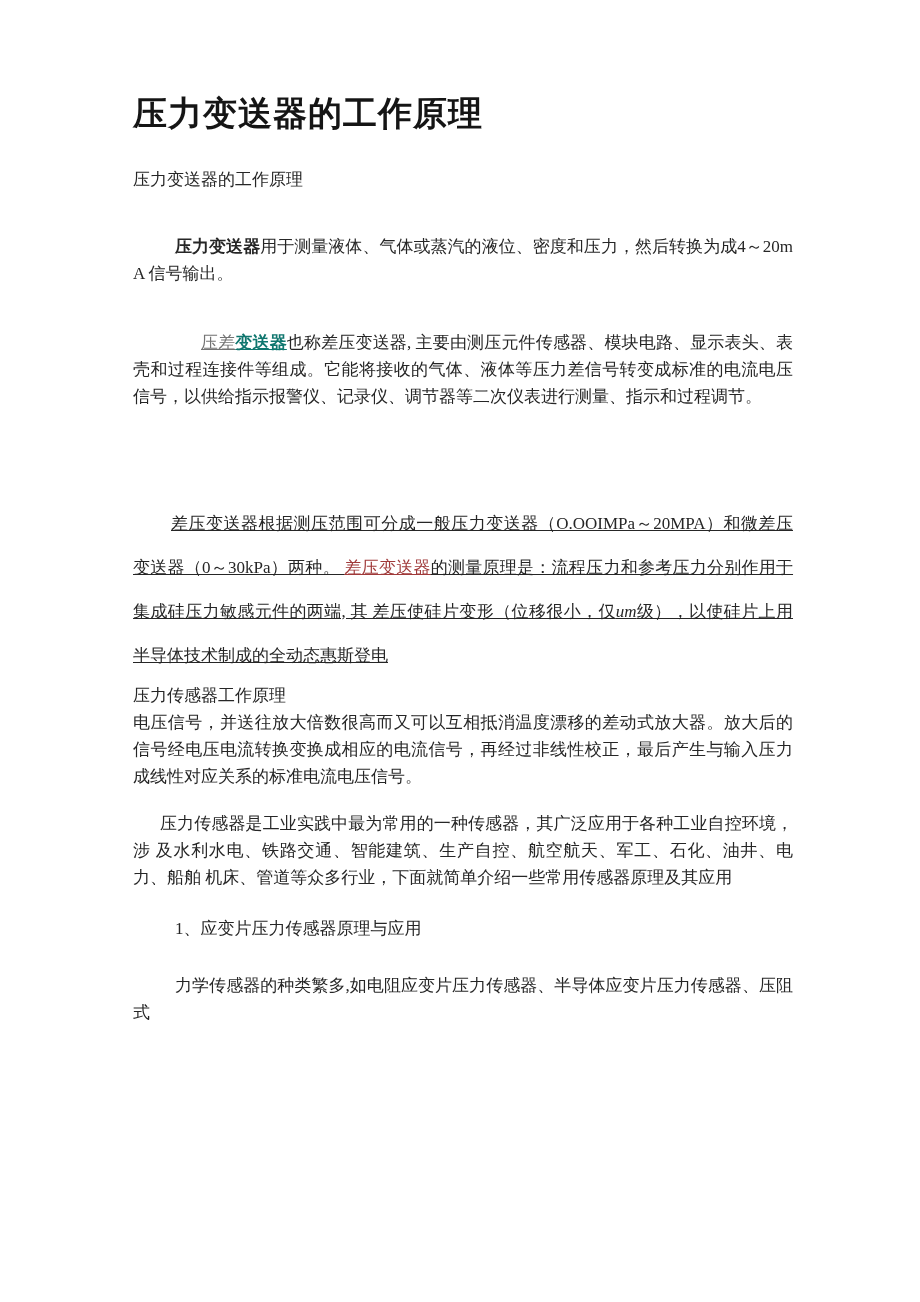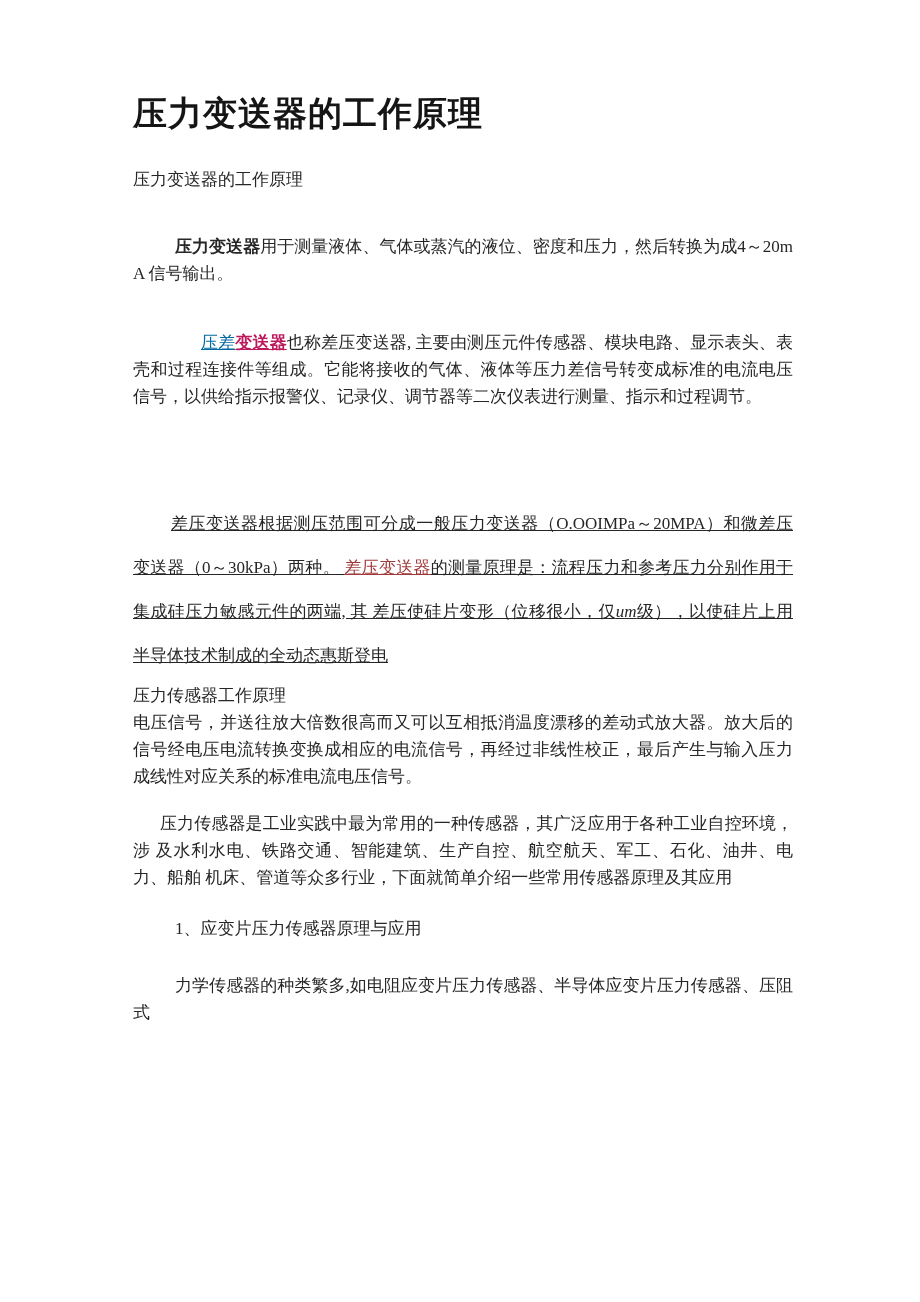--- a/index.html
+++ b/index.html
@@ -54,21 +54,21 @@
 
 <div class="page">
 
   <h1 class="doc-title"><span>压力变送器的工作原理</span></h1>
 
   <p class="p blk-subtitle"><span>压力变送器的工作原理</span></p>
 
 
   <p class="p ti-25 blk-p3"><span style="font-weight: 700;">压力变送器</span><span>用于测量液体、气体或蒸汽的液位、密度和压力，然后转换为成4～20mA 信号输出。</span></p>
 
-  <p class="p ti-4 blk-p4"><span class="doc-link" style="text-decoration: underline; color: #0369a1;">压差</span><span class="doc-link" style="font-weight: 700; text-decoration: underline; color: #be185d;">变送器</span><span>也称差压变送器, 主要由测压元件传感器、模块电路、显示表头、表壳和过程连接件等组成。它能将接收的气体、液体等压力差信号转变成标准的电流电压信号，以供给指示报警仪、记录仪、调节器等二次仪表进行测量、指示和过程调节。</span></p>
+  <p class="p ti-4 blk-p4"><span class="doc-link" style="text-decoration: underline; color: #737373;">压差</span><span class="doc-link" style="font-weight: 700; text-decoration: underline; color: #0f766e;">变送器</span><span>也称差压变送器, 主要由测压元件传感器、模块电路、显示表头、表壳和过程连接件等组成。它能将接收的气体、液体等压力差信号转变成标准的电流电压信号，以供给指示报警仪、记录仪、调节器等二次仪表进行测量、指示和过程调节。</span></p>
 
   <p class="p wide ti-2 blk-p5"><span>差压变送器根据测压范围可分成一般压力变送器（O.OOIMPa～20MPA）和微差压变送器（0～30kPa）两种。 </span><span style="text-decoration: underline; color: rgb(160, 58, 58);">差压变送器</span><span>的测量原理是：流程压力和参考压力分别作用于集成硅压力敏感元件的两端, 其 差压使硅片变形（位移很小，仅</span><span style="font-style: italic;">um</span><span>级），以使硅片上用半导体技术制成的全动态惠斯登电</span></p>
 
 
   <p class="p blk-p8"><span>压力传感器工作原理</span></p>
 
   <p class="p blk-p7"><span>电压信号，并送往放大倍数很高而又可以互相抵消温度漂移的差动式放大器。放大后的信号经电压电流转换变换成相应的电流信号，再经过非线性校正，最后产生与输入压力成线性对应关系的标准电流电压信号。</span></p>
 
   <p class="p ti-15 blk-p9"><span>压力传感器是工业实践中最为常用的一种传感器，其广泛应用于各种工业自控环境，涉 及水利水电、铁路交通、智能建筑、生产自控、航空航天、军工、石化、油井、电力、船舶 机床、管道等众多行业，下面就简单介绍一些常用传感器原理及其应用</span></p>
 

